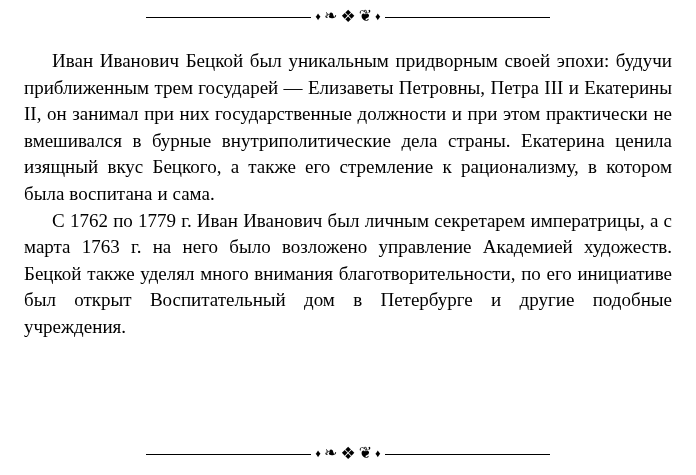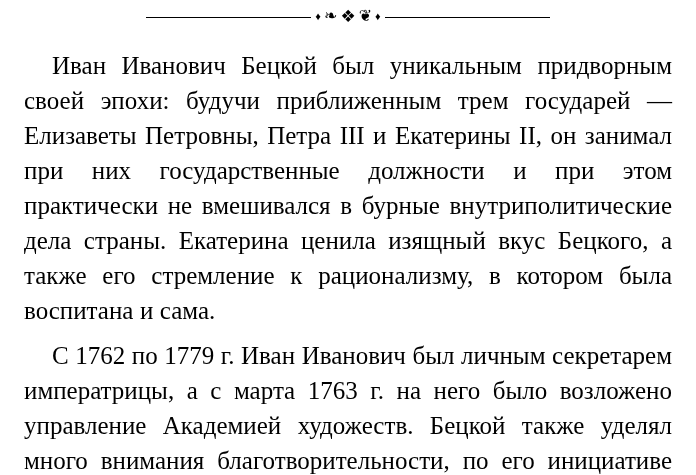--- a/index.html
+++ b/index.html
@@ -66,30 +66,30 @@
     top: -1px;
   }
   
   .text-body {
     flex: none;
     margin-top: 18px;
     padding: 0 6px;
   }
   p.para {
     margin: 0;
-    font-size: 25px;
+    font-size: 19px;
     line-height: 1.40;
     text-align: justify;
     text-indent: 28px;
     text-justify: inter-word;
     hyphens: manual;
     word-spacing: 0.01em;
   }
   p.para + p.para {
-    margin-top: 10px;
+    margin-top: 0;
   }
 </style>
 </head>
 <body>
 
 <div class="page">
 
   <div class="ornament top">
     <span class="orn-rule left"></span>
     <span class="orn-center">

